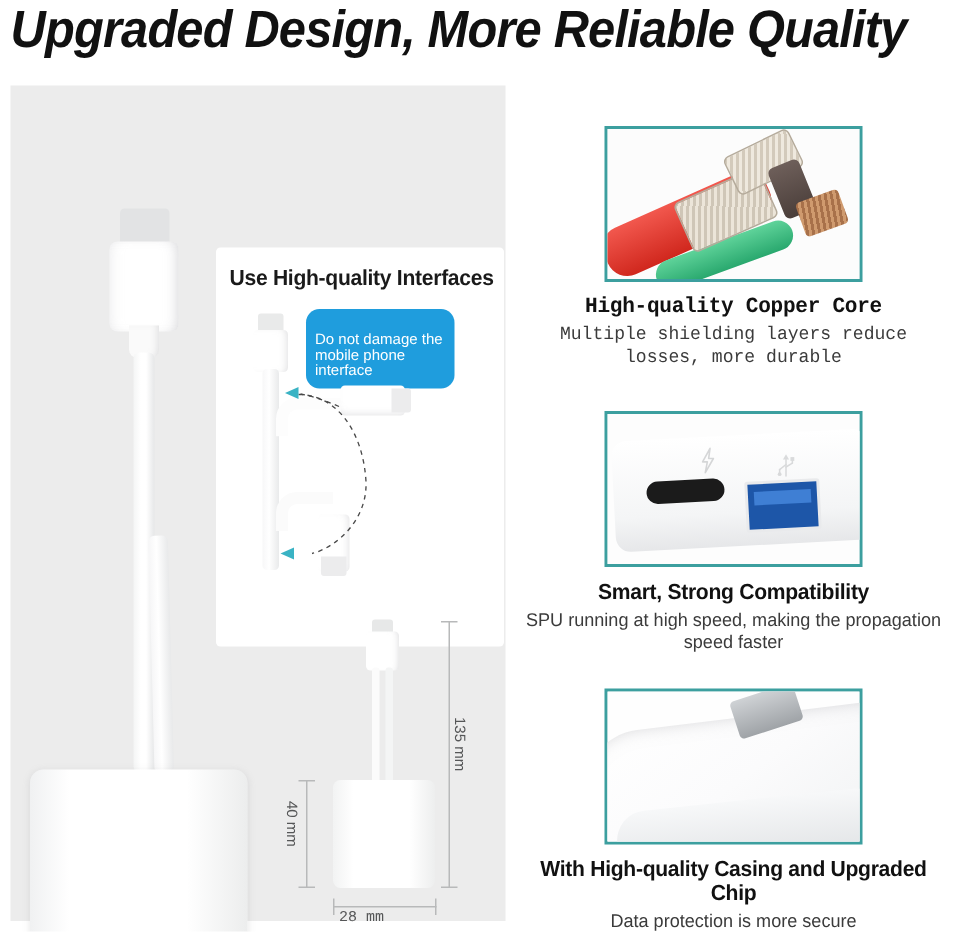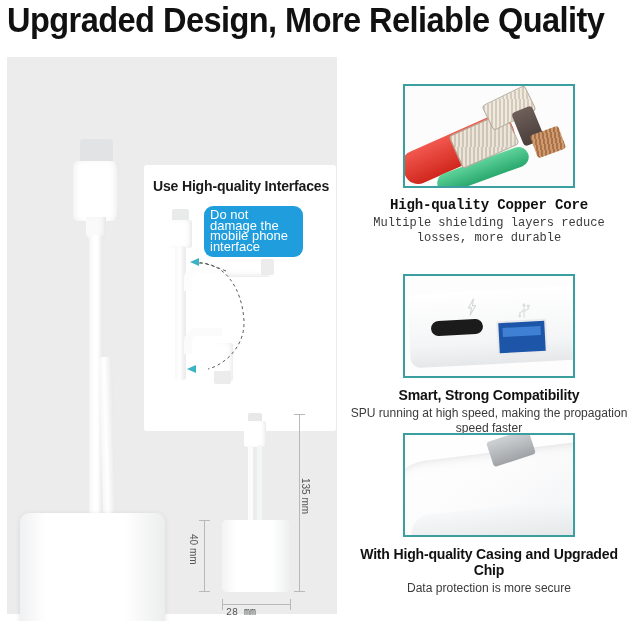--- a/index.html
+++ b/index.html
@@ -7,20 +7,21 @@
     width:640px;height:621px;
     background:#ffffff;
     font-family:"Liberation Sans", sans-serif;
     overflow:hidden;
     position:relative;
   }
   
   .title-bar{
     position:absolute;left:0;top:0;width:640px;height:43px;
     background:#ffffff;
+    font-style:italic;
   }
   .title-text{
     position:absolute;left:7px;top:-2px;
     font-size:35px;line-height:44px;
     font-weight:bold;
     letter-spacing:-0.6px;
     color:#111111;
     transform:scaleX(0.93);
     transform-origin:left center;
     white-space:nowrap;
@@ -72,22 +73,22 @@
   .inner-card-title{
     position:absolute;left:9px;top:13px;
     font-size:14.5px;font-weight:bold;color:#1a1a1a;
     letter-spacing:-0.2px;white-space:nowrap;
     transform:scaleX(0.97);transform-origin:left center;
   }
   .callout{
     position:absolute;left:60px;top:41px;width:99px;
     background:#1f9ddd;color:#ffffff;
     border-radius:9px;
-    padding:4px 6px 5px 6px;
-    font-size:13px;line-height:10.6px;
+    padding:16px 6px 5px 6px;
+    font-size:10px;line-height:10.6px;
     box-sizing:border-box;
   }
   
   .ic-conn-tip{
     position:absolute;left:28px;top:44px;width:17px;height:13px;
     background:#e9eaea;border-radius:2px 2px 0 0;
   }
   .ic-conn-body{
     position:absolute;left:25px;top:55px;width:23px;height:28px;
     background:#ffffff;border-radius:3px;
@@ -363,21 +364,21 @@
         <circle cx="3" cy="16.6" r="1.5" fill="#8d9093"></circle>
         <rect x="11.5" y="3.2" width="3" height="3" fill="#8d9093"></rect>
         <polygon points="8,1 5.6,5 10.4,5" fill="#8d9093"></polygon>
       </svg>
     </div>
   </div>
   <div class="feature-title">Smart, Strong Compatibility</div>
   <div class="feature-sub">SPU running at high speed, making the propagation speed faster</div>
 </div>
 
-<div class="feature" style="top:433px;">
+<div class="feature" style="top:459px;">
   <div class="feature-img">
     <div class="cs-wrap">
       <div class="cs-shape"></div>
       <div class="cs-tip"></div>
       <div class="cs-edge"></div>
     </div>
   </div>
   <div class="feature-title">With High-quality Casing and Upgraded Chip</div>
   <div class="feature-sub">Data protection is more secure</div>
 </div>

